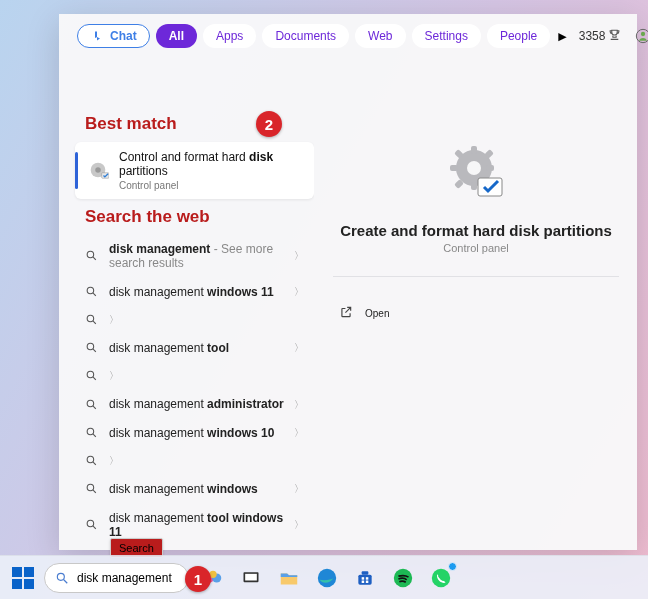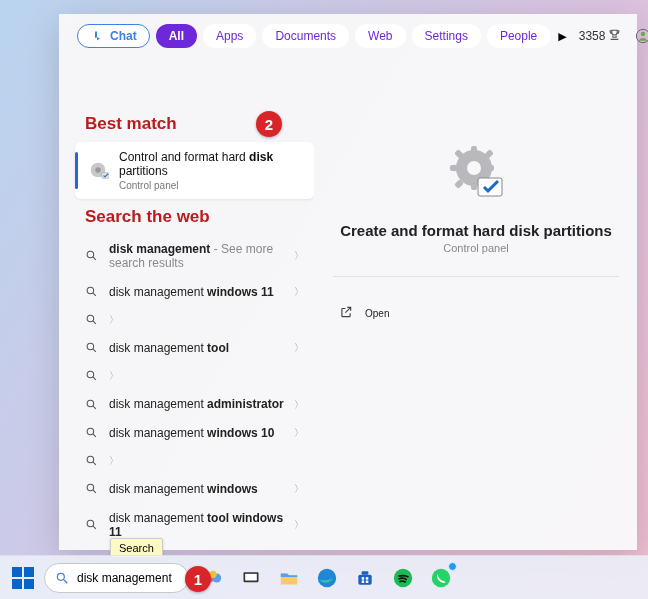--- a/index.html
+++ b/index.html
@@ -26,21 +26,21 @@
   .web-item .lbl { flex: 1; line-height: 1.2; }
   .web-item .lbl .hint { color: #888; }
   .chev { color: #888; font-size: 10px; }
   .mag { width: 14px; height: 14px; display: inline-block; }
   .preview { display: flex; flex-direction: column; align-items: center; text-align: center; }
   .preview .big-icon { width: 64px; height: 64px; margin: 16px 0 18px; }
   .preview .p-title { font-size: 15px; font-weight: 600; color: #222; }
   .preview .p-sub { font-size: 11px; color: #888; margin-top: 3px; }
   .divider { height: 1px; background: #e1e1e5; margin: 22px 0 14px; width: 100%; }
   .action-row { display: flex; align-items: center; gap: 12px; font-size: 10px; color: #222; width: 100%; padding: 4px 6px; cursor: pointer; margin-top: 10px; }
-  .tooltip { position: absolute; left: 110px; top: 538px; background: #fef9c3; border: 1px solid #ccc; font-size: 11px; padding: 3px 8px; border-radius: 2px; box-shadow: 0 1px 3px rgba(0,0,0,0.15); }
+  .tooltip { position: absolute; left: 110px; top: 538px; background: #b91c1c; border: 1px solid #ccc; font-size: 11px; padding: 3px 8px; border-radius: 2px; box-shadow: 0 1px 3px rgba(0,0,0,0.15); }
   .taskbar { position: absolute; left: 0; bottom: 0; width: 648px; height: 44px; background: rgba(235,240,248,0.9); display: flex; align-items: center; padding: 0 12px; gap: 10px; border-top: 1px solid rgba(0,0,0,0.05); }
   .start { width: 22px; height: 22px; display: grid; grid-template-columns: 1fr 1fr; grid-template-rows: 1fr 1fr; gap: 2px; }
   .start div { background: #0a63c9; }
   .searchbox { display: flex; align-items: center; gap: 8px; width: 145px; height: 30px; background: #fff; border: 1px solid #c8c8c8; border-radius: 16px; padding: 0 10px; }
   .searchbox input { border: none; outline: none; font-size: 12px; width: 100%; }
   .tb-icon { width: 28px; height: 28px; display: flex; align-items: center; justify-content: center; font-size: 18px; border-radius: 4px; }
   .badge { position: absolute; width: 26px; height: 26px; background: #d9252a; border-radius: 50%; color: #fff; font-size: 15px; font-weight: 700; display: flex; align-items: center; justify-content: center; box-shadow: 0 1px 3px rgba(0,0,0,0.3); }
   .badge1 { left: 185px; top: 566px; }
   .badge2 { left: 256px; top: 111px; }
   b { font-weight: 600; }

